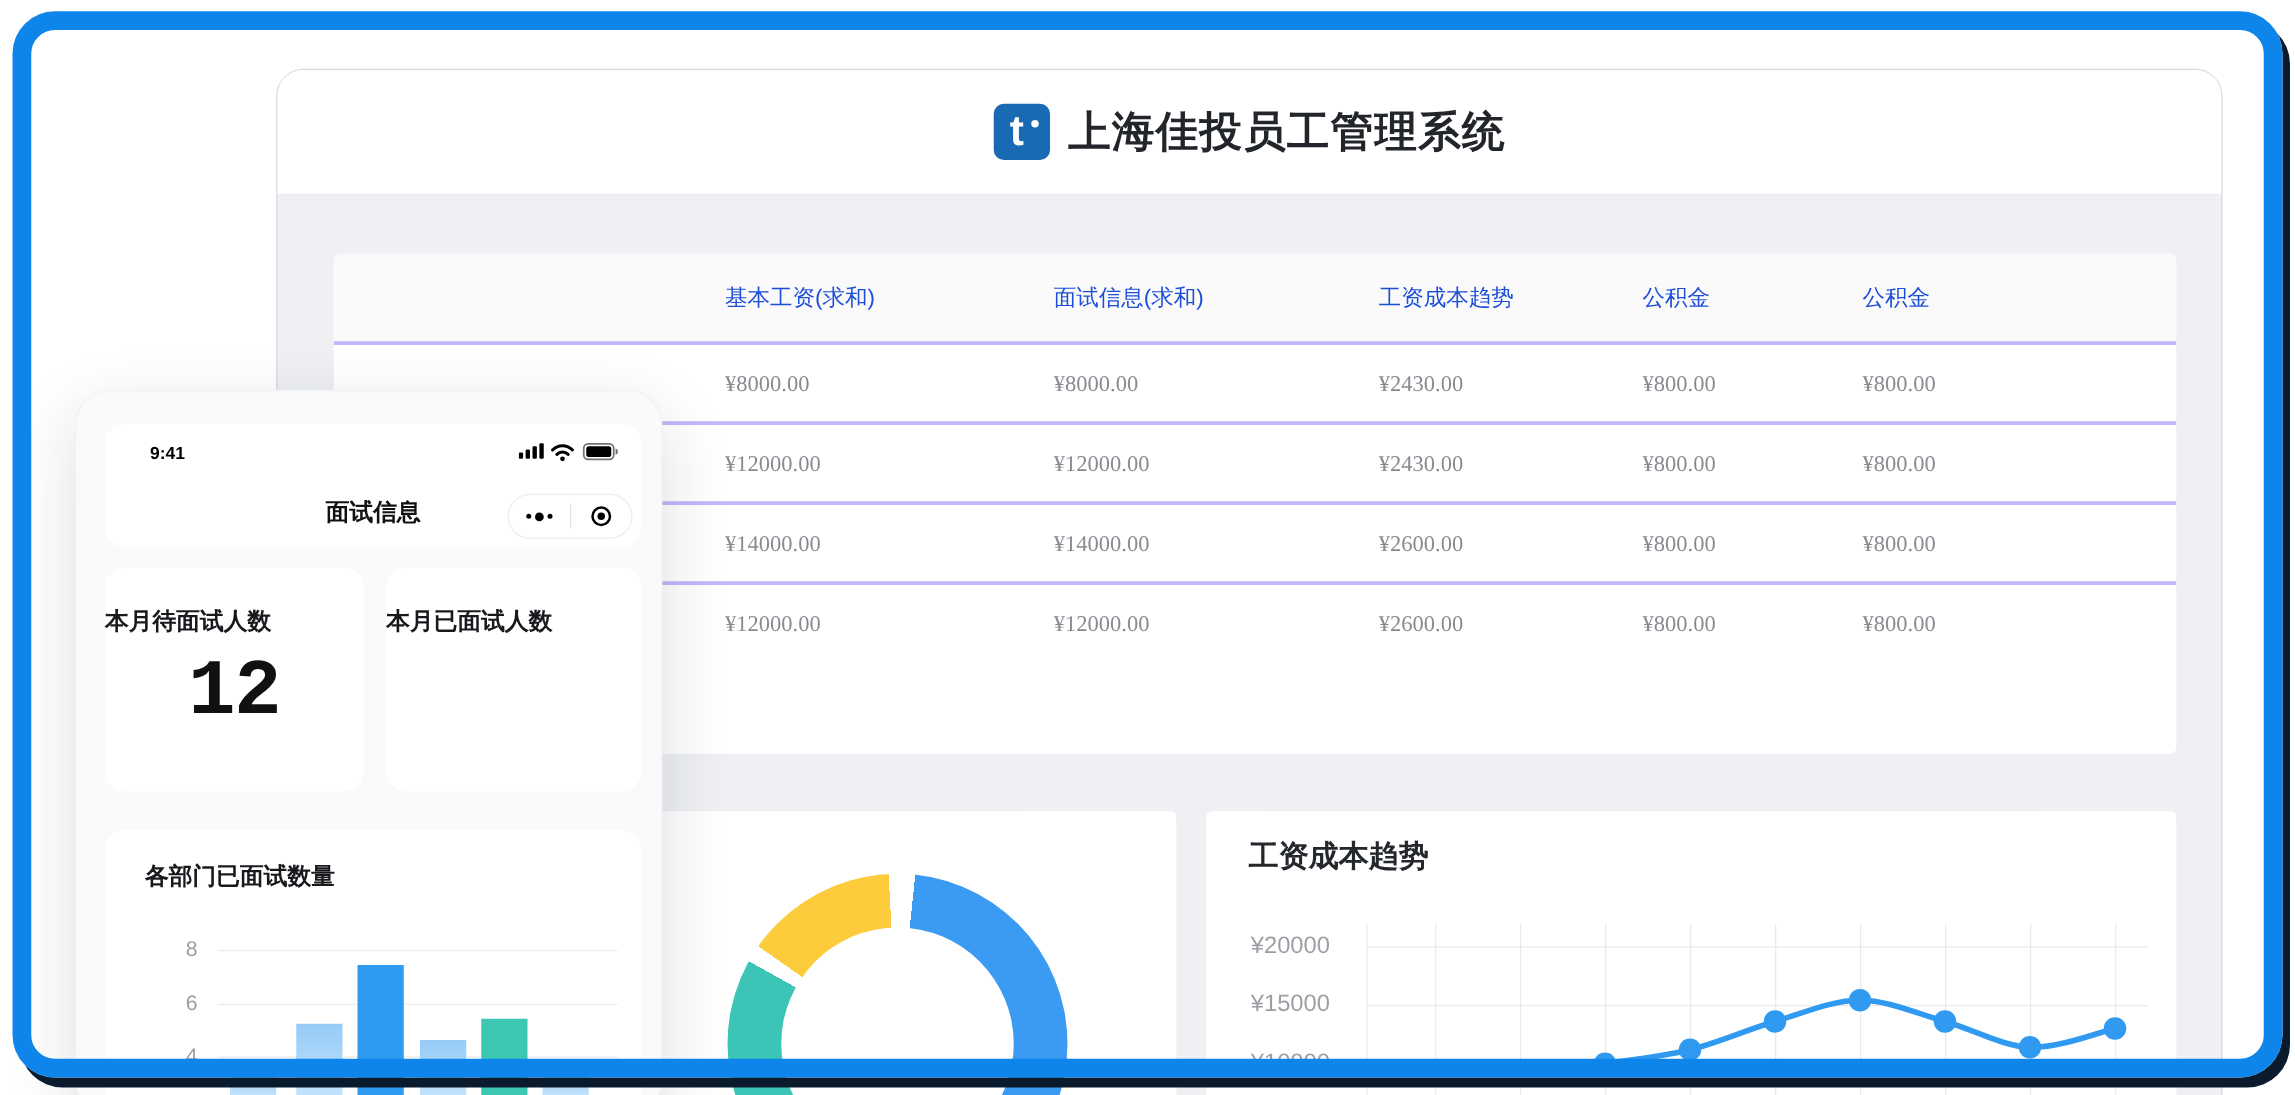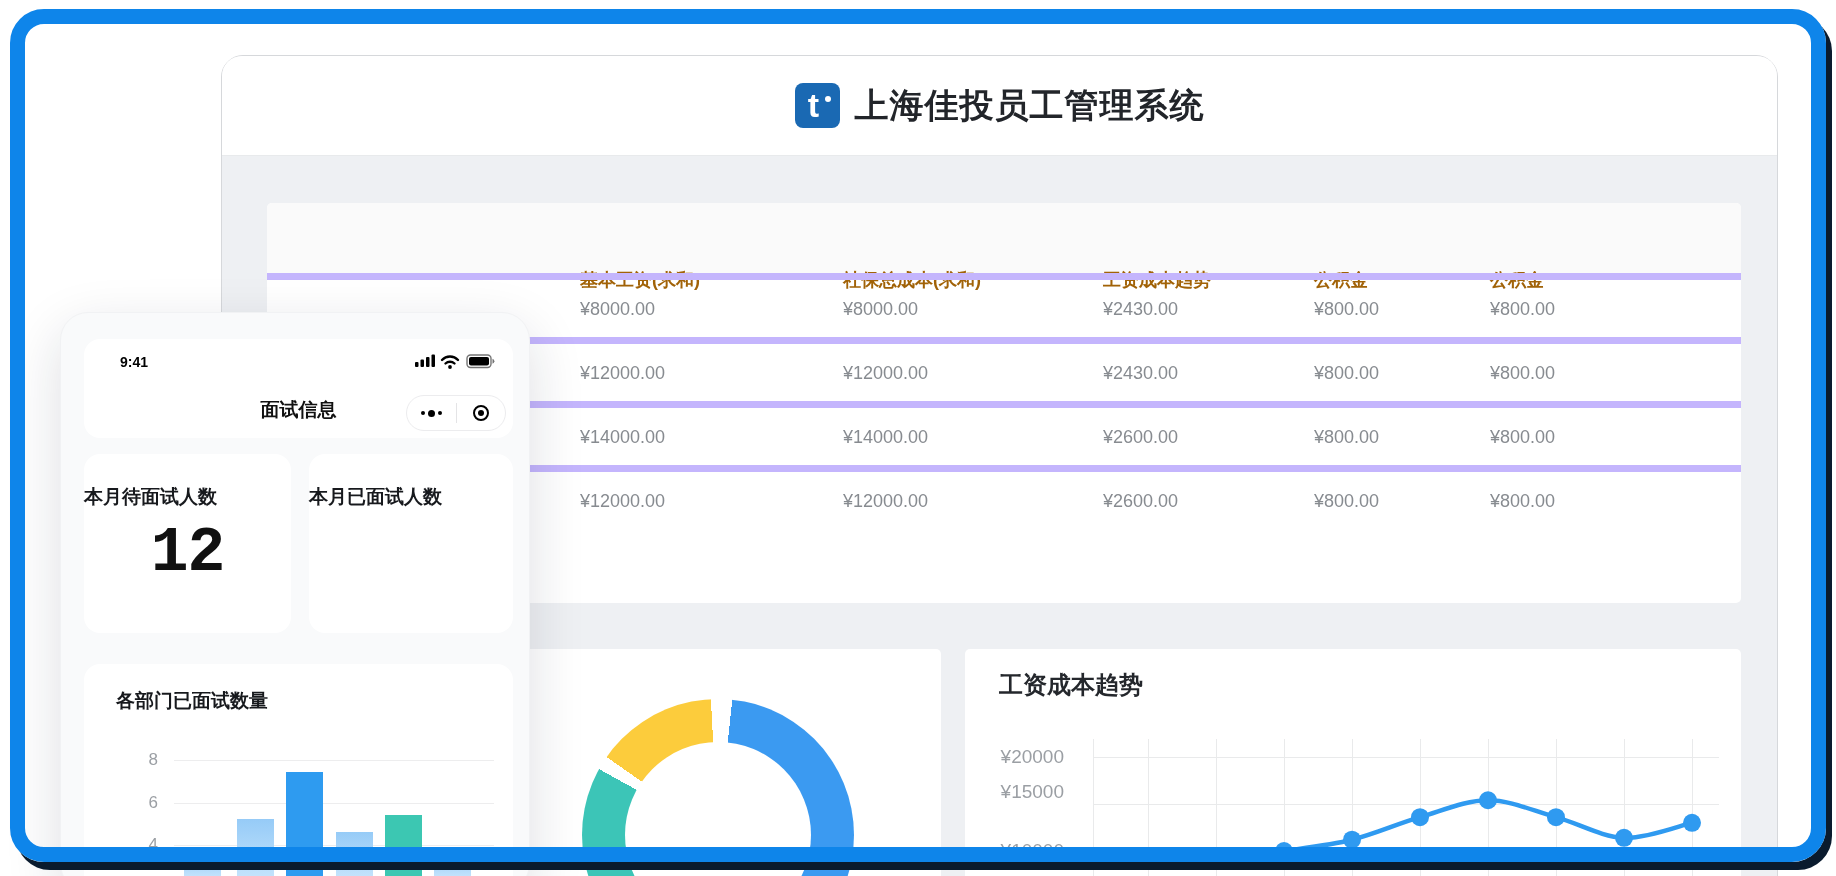--- a/index.html
+++ b/index.html
@@ -32,23 +32,23 @@
   }
   .logo .t { color:#fff; font-size:34px; font-weight:700; line-height:1; margin-left:-7px; margin-top:-2px; }
   .logo .t-dot { position:absolute; right:9px; top:13px; width:6px; height:6px; border-radius:50%; background:#fff; }
   .window-title { font-size:34px; color:#22252a; font-weight:600; letter-spacing:1px; }
   
   .card { background:#fff; border-radius:5px; position:absolute; }
   .table-card { left:45px; top:147px; width:1474px; height:400px; overflow:hidden; }
   .table-title { height:78px; display:flex; align-items:center; padding-left:32px;
     font-size:23px; font-weight:600; color:#24272c; }
   .t-header { height:70px; background:#fafafa; position:relative; }
-  .t-row { height:64px; border-top:7px solid #c4b5fd; position:relative; }
+  .t-row { height:64px; border-top:3px solid #c4b5fd; position:relative;font-family:Liberation Serif, serif; }
   .t-cell { position:absolute; top:50%; transform:translateY(-50%); font-size:18px; white-space:nowrap; }
-  .t-header .t-cell { color:#a16207; font-weight:700;margin-top:42px; }
+  .t-header .t-cell { color:#1d4ed8; font-weight:400; }
   .t-row .t-cell { color:#878b90; font-weight:400; }
   
   .donut-card { left:45px; top:593px; width:674px; height:300px; }
   .donut { position:absolute; left:315px; top:50px; width:272px; height:272px; border-radius:50%; }
   .donut-hole { position:absolute; left:43px; top:43px; width:186px; height:186px; border-radius:50%; background:#fff; }
   .trend-card { left:743px; top:593px; width:776px; height:300px; }
   .trend-title { position:absolute; left:34px; top:20px; font-size:24px; font-weight:600; color:#24272c; }
   .ytick { position:absolute; width:99px; text-align:right; font-size:19px; color:#9b9fa4; }
   .trend-plot { position:absolute; left:128px; top:90px; width:626px; height:210px; }
   .gl-v { position:absolute; top:0; bottom:0; width:1px; background:#e9eaeb; }
@@ -97,21 +97,21 @@
     <div class="logo">
       <span class="t">t</span>
       <span class="t-dot"></span>
     </div>
     <div class="window-title">上海佳投员工管理系统</div>
   </div>
 
   <div class="card table-card">
     <div class="t-header" id="tableHeader">
         <div class="t-cell" style="left: 313px;">基本工资(求和)</div>
-        <div class="t-cell" style="left: 576px;">社保总成本(求和)</div>
+        <div class="t-cell" style="left: 576px;">面试信息(求和)</div>
         <div class="t-cell" style="left: 836px;">工资成本趋势</div>
         <div class="t-cell" style="left: 1047px;">公积金</div>
         <div class="t-cell" style="left: 1223px;">公积金</div>
       </div>
     <div id="tableBody">
         <div class="t-row">
           <div class="t-cell" style="left: 313px;">¥8000.00</div>
           <div class="t-cell" style="left: 576px;">¥8000.00</div>
           <div class="t-cell" style="left: 836px;">¥2430.00</div>
           <div class="t-cell" style="left: 1047px;">¥800.00</div>
@@ -144,21 +144,21 @@
   <div class="card donut-card">
     <div class="donut" id="donut" style="background: conic-gradient(transparent 0deg, transparent 6deg, rgb(59, 154, 241) 6deg, rgb(59, 154, 241) 140deg, transparent 140deg, transparent 230deg, rgb(60, 197, 183) 230deg, rgb(60, 197, 183) 299deg, transparent 299deg, transparent 305deg, rgb(252, 204, 60) 305deg, rgb(252, 204, 60) 357deg, transparent 357deg, transparent 360deg);">
       <div class="donut-hole"></div>
     </div>
   </div>
 
   <div class="card trend-card">
     <div class="trend-title">工资成本趋势</div>
     <div id="trendTicks">
         <div class="ytick" style="top: 97px;">¥20000</div>
-        <div class="ytick" style="top: 132px;">¥15000</div>
+        <div class="ytick" style="top: 144px;">¥15000</div>
         <div class="ytick" style="top: 191px;">¥10000</div>
       </div>
     <div class="trend-plot" id="trendPlot">
         <div class="gl-v" style="left: 0px;"></div>
         <div class="gl-v" style="left: 55px;"></div>
         <div class="gl-v" style="left: 123px;"></div>
         <div class="gl-v" style="left: 191px;"></div>
         <div class="gl-v" style="left: 259px;"></div>
         <div class="gl-v" style="left: 327px;"></div>
         <div class="gl-v" style="left: 395px;"></div>

